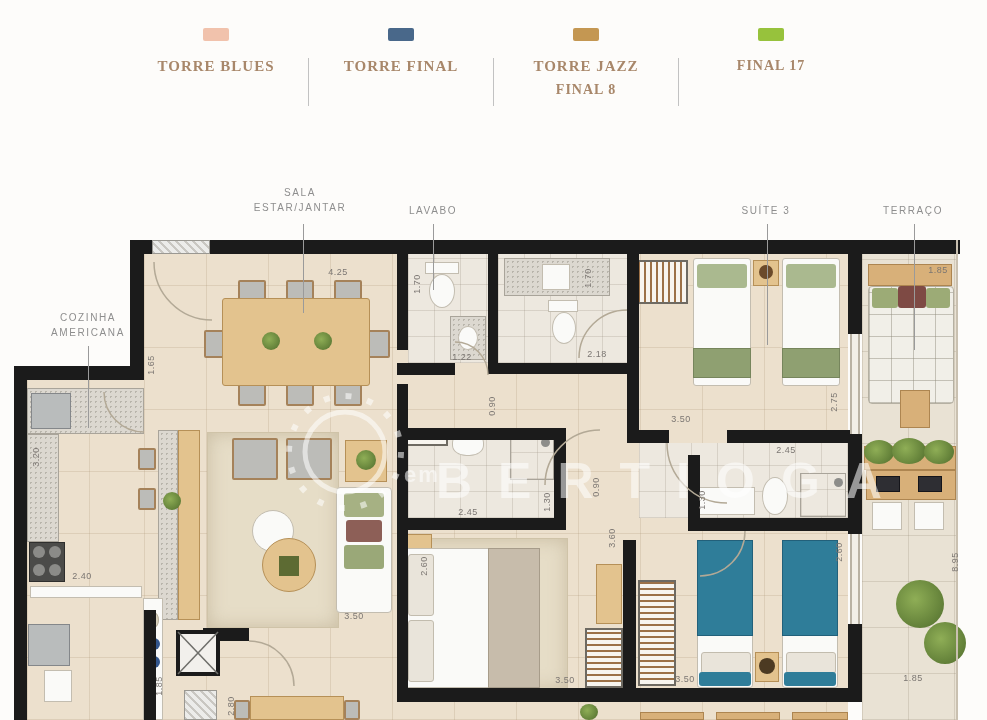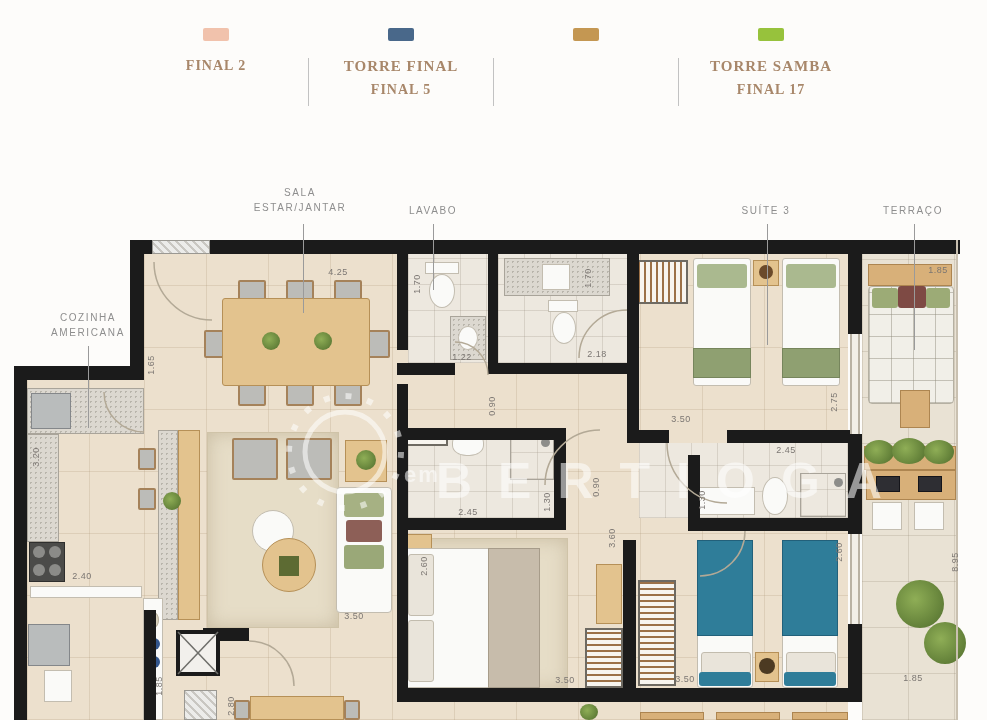--- a/index.html
+++ b/index.html
@@ -63,36 +63,36 @@
   svg.overlay{position:absolute;left:0;top:0;z-index:55;pointer-events:none;}
 </style>
 </head>
 <body>
 
 <div class="stage">
 
   <div class="legend" id="legend">
     <div class="legend-item">
       <span class="swatch" style="background: rgb(241, 194, 172);"></span>
-      <span class="l-final">FINAL 2</span>
+      <span class="l-name">TORRE BLUES</span>
     </div>
 
     <div class="legend-item">
       <span class="swatch" style="background: rgb(73, 104, 138);"></span>
       <span class="l-name">TORRE FINAL</span>
-      <span class="l-final">FINAL 5</span>
     </div>
 
     <div class="legend-item">
       <span class="swatch" style="background: rgb(196, 151, 82);"></span>
+      <span class="l-name">TORRE JAZZ</span>
+      <span class="l-final">FINAL 8</span>
     </div>
 
     <div class="legend-item">
       <span class="swatch" style="background: rgb(151, 194, 60);"></span>
-      <span class="l-name">TORRE SAMBA</span>
       <span class="l-final">FINAL 17</span>
     </div>
   </div>
 
   <div class="plan">
 
     <div class="fl" style="left:144px;top:254px;width:704px;height:466px;"></div>
     <div class="fl" style="left:27px;top:380px;width:117px;height:340px;"></div>
     <div class="fl-terr fl" style="left:862px;top:254px;width:95px;height:466px;"></div>
     <div class="fl-bath fl" style="left:408px;top:254px;width:80px;height:109px;"></div>

